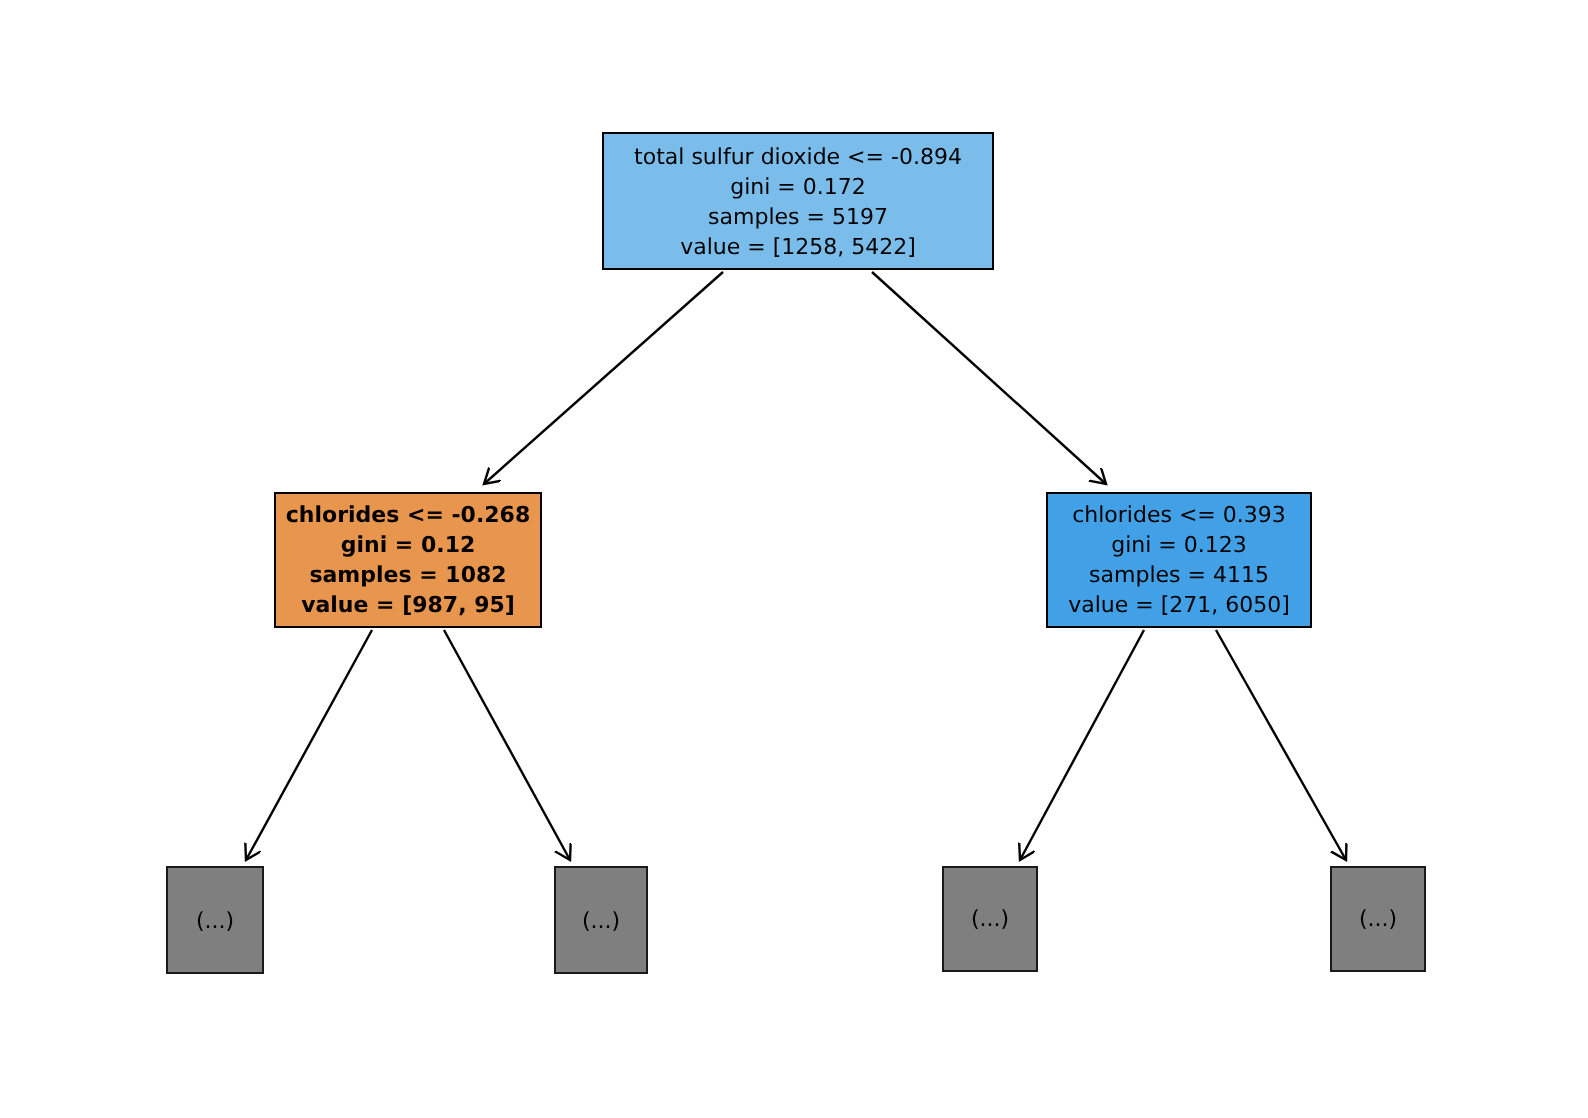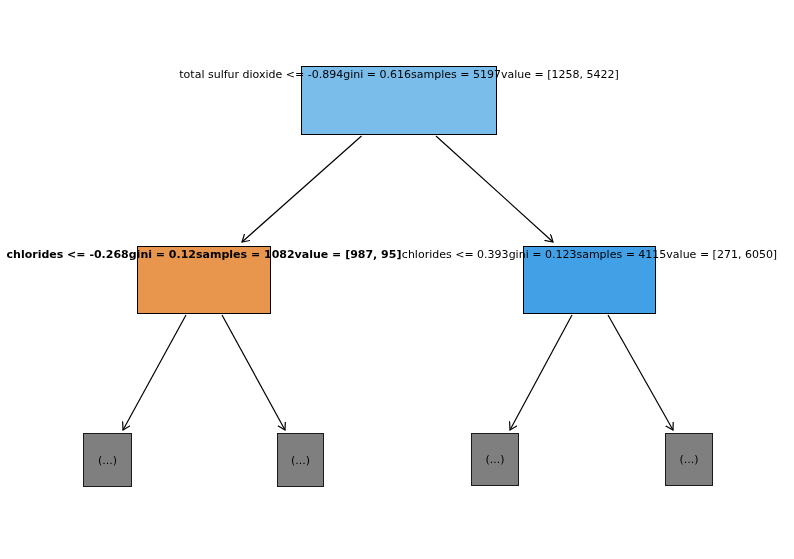--- a/index.html
+++ b/index.html
@@ -18,21 +18,21 @@
   }
   .node {
     position: absolute;
     box-sizing: border-box;
     border: 1.5px solid #000000;
     color: #000000;
     font-size: 11px;
     line-height: 15px;
     text-align: center;
     display: flex;
-    flex-direction: row;
+    flex-direction: column;
     justify-content: center;
   }
   .node span { display: block; white-space: nowrap; }
   .node.root  { left: 301px; top:  66px; width: 196px; height: 69px; }
   .node.left  { left: 137px; top: 246px; width: 134px; height: 68px; font-weight: bold; }
   .node.right { left: 523px; top: 246px; width: 133px; height: 68px; }
   .leaf {
     position: absolute;
     box-sizing: border-box;
     border: 1.5px solid #1a1a1a;
@@ -61,21 +61,21 @@
     <line x1="361.5" y1="136" x2="242" y2="242" stroke="#000000" stroke-width="1.2" marker-end="url(#arrowhead)"></line>
     <line x1="436" y1="136" x2="553" y2="242" stroke="#000000" stroke-width="1.2" marker-end="url(#arrowhead)"></line>
     <line x1="186" y1="315" x2="123" y2="430" stroke="#000000" stroke-width="1.2" marker-end="url(#arrowhead)"></line>
     <line x1="222" y1="315" x2="285" y2="430" stroke="#000000" stroke-width="1.2" marker-end="url(#arrowhead)"></line>
     <line x1="572" y1="315" x2="510" y2="430" stroke="#000000" stroke-width="1.2" marker-end="url(#arrowhead)"></line>
     <line x1="608" y1="315" x2="673" y2="430" stroke="#000000" stroke-width="1.2" marker-end="url(#arrowhead)"></line>
   </svg>
 
   <div class="node root" style="background: rgb(122, 189, 235);">
     <span>total sulfur dioxide &lt;= -0.894</span>
-    <span>gini = 0.616</span>
+    <span>gini = 0.172</span>
     <span>samples = 5197</span>
     <span>value = [1258, 5422]</span>
   </div>
 
   <div class="node left" style="background: rgb(232, 149, 78);">
     <span>chlorides &lt;= -0.268</span>
     <span>gini = 0.12</span>
     <span>samples = 1082</span>
     <span>value = [987, 95]</span>
   </div>

